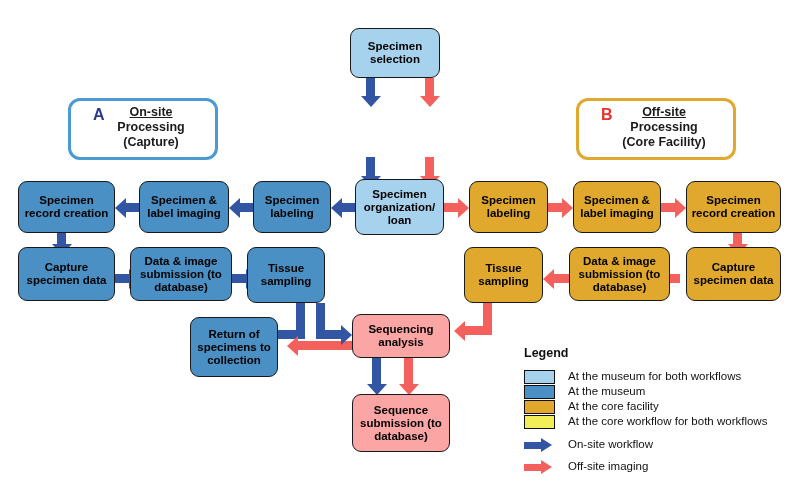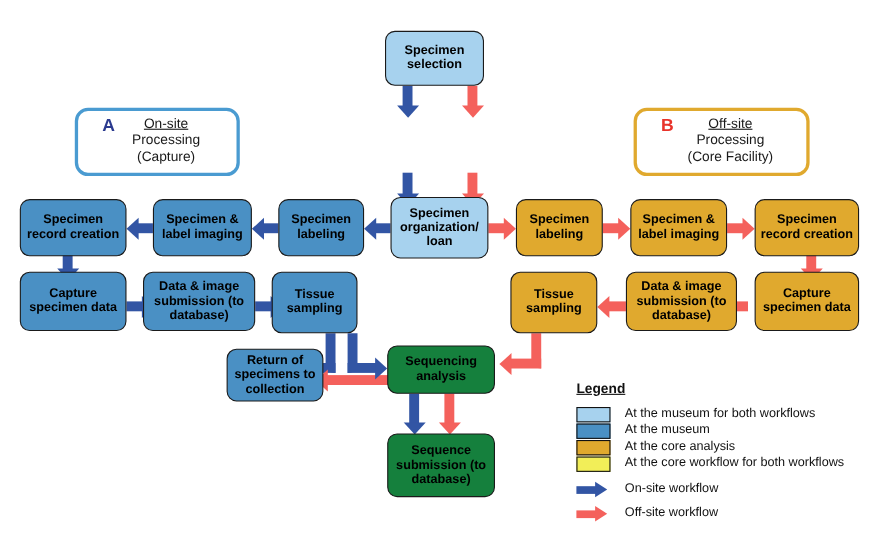--- a/index.html
+++ b/index.html
@@ -8,28 +8,28 @@
   #stage{position:relative;width:800px;height:494px;background:#fff;}
 
   
   .node{position:absolute;box-sizing:border-box;border:1.5px solid #1a1a1a;
         border-radius:9px;display:flex;align-items:center;justify-content:center;
         text-align:center;font-weight:bold;font-size:11.5px;line-height:13px;
         color:#000;padding:2px 3px;z-index:5;}
   .c-lightblue{background:#A7D2EE;}
   .c-blue{background:#4A90C4;}
   .c-orange{background:#E0A92E;}
-  .c-yellow{background:#15803d;}
+  .c-yellow{background:#fca5a5;}
 
   
   .panel{position:absolute;box-sizing:border-box;background:#ffffff;
          border-radius:12px;z-index:6;}
   .panel .ltr{position:absolute;top:5px;font-weight:bold;font-size:16px;}
   .panel .txt{position:absolute;left:0;right:0;top:4px;text-align:center;
-              font-weight:normal;font-size:12.5px;line-height:15px;color:#1a1a1a;}
+              font-weight:bold;font-size:12.5px;line-height:15px;color:#1a1a1a;}
   .panel .txt .u{text-decoration:underline;}
   #panelA{left:68px;top:98px;width:150px;height:62px;border:3.5px solid #4A9BD1;}
   #panelA .ltr{left:22px;color:#2B3A8F;}
   #panelA .txt{left:22px;right:6px;}
   #panelB{left:576px;top:98px;width:160px;height:62px;border:3.5px solid #E0A92E;}
   #panelB .ltr{left:22px;color:#E8332A;}
   #panelB .txt{left:22px;right:6px;text-align:center;}
 
   
   .bar{position:absolute;z-index:3;}
@@ -39,21 +39,21 @@
   .tri-d-blue{border-left:10px solid transparent;border-right:10px solid transparent;border-top:11px solid #3255A4;}
   .tri-d-red{border-left:10px solid transparent;border-right:10px solid transparent;border-top:11px solid #F4615C;}
   .tri-l-blue{border-top:10px solid transparent;border-bottom:10px solid transparent;border-right:11px solid #3255A4;}
   .tri-l-red{border-top:10px solid transparent;border-bottom:10px solid transparent;border-right:11px solid #F4615C;}
   .tri-r-blue{border-top:10px solid transparent;border-bottom:10px solid transparent;border-left:11px solid #3255A4;}
   .tri-r-red{border-top:10px solid transparent;border-bottom:10px solid transparent;border-left:11px solid #F4615C;}
 
   
   #legend{position:absolute;left:521px;top:346px;width:272px;height:140px;z-index:7;}
   #legend .ltitle{position:absolute;left:3px;top:0px;font-size:12.5px;font-weight:bold;
-                  color:#111;text-decoration:underline;}
+                  color:#111;}
   .lgrow{position:absolute;left:3px;height:15px;}
   .lgsw{position:absolute;left:0;top:1px;width:31px;height:14px;
         border:1.2px solid #111;box-sizing:border-box;}
   .lglab{position:absolute;left:44px;top:0px;font-size:11.5px;color:#111;
          white-space:nowrap;line-height:15px;}
   .lgarrowrow{position:absolute;left:3px;height:17px;}
   .lgarr{position:absolute;left:0;top:3px;width:28px;height:11px;}
   .lgarr .sh{position:absolute;left:0;top:2px;width:18px;height:7px;}
   .lgarr .hd{position:absolute;left:17px;top:-2px;width:0;height:0;
              border-top:7px solid transparent;border-bottom:7px solid transparent;}
@@ -142,21 +142,21 @@
   <div class="node c-blue" style="left:247px;top:247px;width:78px;height:56px;">Tissue sampling</div>
 
   <div class="node c-orange" style="left:469px;top:181px;width:79px;height:52px;">Specimen labeling</div>
   <div class="node c-orange" style="left:573px;top:181px;width:88px;height:52px;">Specimen &amp; label imaging</div>
   <div class="node c-orange" style="left:686px;top:181px;width:95px;height:52px;">Specimen record creation</div>
 
   <div class="node c-orange" style="left:686px;top:247px;width:95px;height:54px;">Capture specimen data</div>
   <div class="node c-orange" style="left:569px;top:247px;width:101px;height:54px;">Data &amp; image submission (to database)</div>
   <div class="node c-orange" style="left:464px;top:247px;width:79px;height:56px;">Tissue sampling</div>
 
-  <div class="node c-blue" style="left:206px;top:317px;width:88px;height:48px;">Return of specimens to collection</div>
+  <div class="node c-blue" style="left:190px;top:317px;width:88px;height:60px;">Return of specimens to collection</div>
   <div class="node c-yellow" style="left:352px;top:314px;width:98px;height:44px;">Sequencing analysis</div>
   <div class="node c-yellow" style="left:352px;top:394px;width:98px;height:58px;">Sequence submission (to database)</div>
 
   <div class="panel" id="panelA">
     <span class="ltr">A</span>
     <div class="txt">
       <span class="u">On-site</span><br>
       <span>Processing</span><br>
       <span>(Capture)</span>
     </div>
@@ -177,36 +177,36 @@
     <div class="lgrow" style="top:23px;">
       <span class="lgsw" style="background:#A7D2EE;"></span>
       <span class="lglab">At the museum for both workflows</span>
     </div>
     <div class="lgrow" style="top:38px;">
       <span class="lgsw" style="background:#4A90C4;"></span>
       <span class="lglab">At the museum</span>
     </div>
     <div class="lgrow" style="top:53px;">
       <span class="lgsw" style="background:#E0A92E;"></span>
-      <span class="lglab">At the core analysis</span>
+      <span class="lglab">At the core facility</span>
     </div>
     <div class="lgrow" style="top:68px;">
       <span class="lgsw" style="background:#F2EE58;"></span>
       <span class="lglab">At the core workflow for both workflows</span>
     </div>
 
     <div class="lgarrowrow" style="top:91px;">
       <span class="lgarr">
         <span class="sh blue"></span>
           <span class="hd" style="border-left:11px solid #3255A4;"></span>
       </span>
       <span class="lglab">On-site workflow</span>
     </div>
     <div class="lgarrowrow" style="top:113px;">
       <span class="lgarr">
         <span class="sh red"></span>
           <span class="hd" style="border-left:11px solid #F4615C;"></span>
       </span>
-      <span class="lglab">Off-site workflow</span>
+      <span class="lglab">Off-site imaging</span>
     </div>
   </div>
 
 </div>
 
 </body></html>

